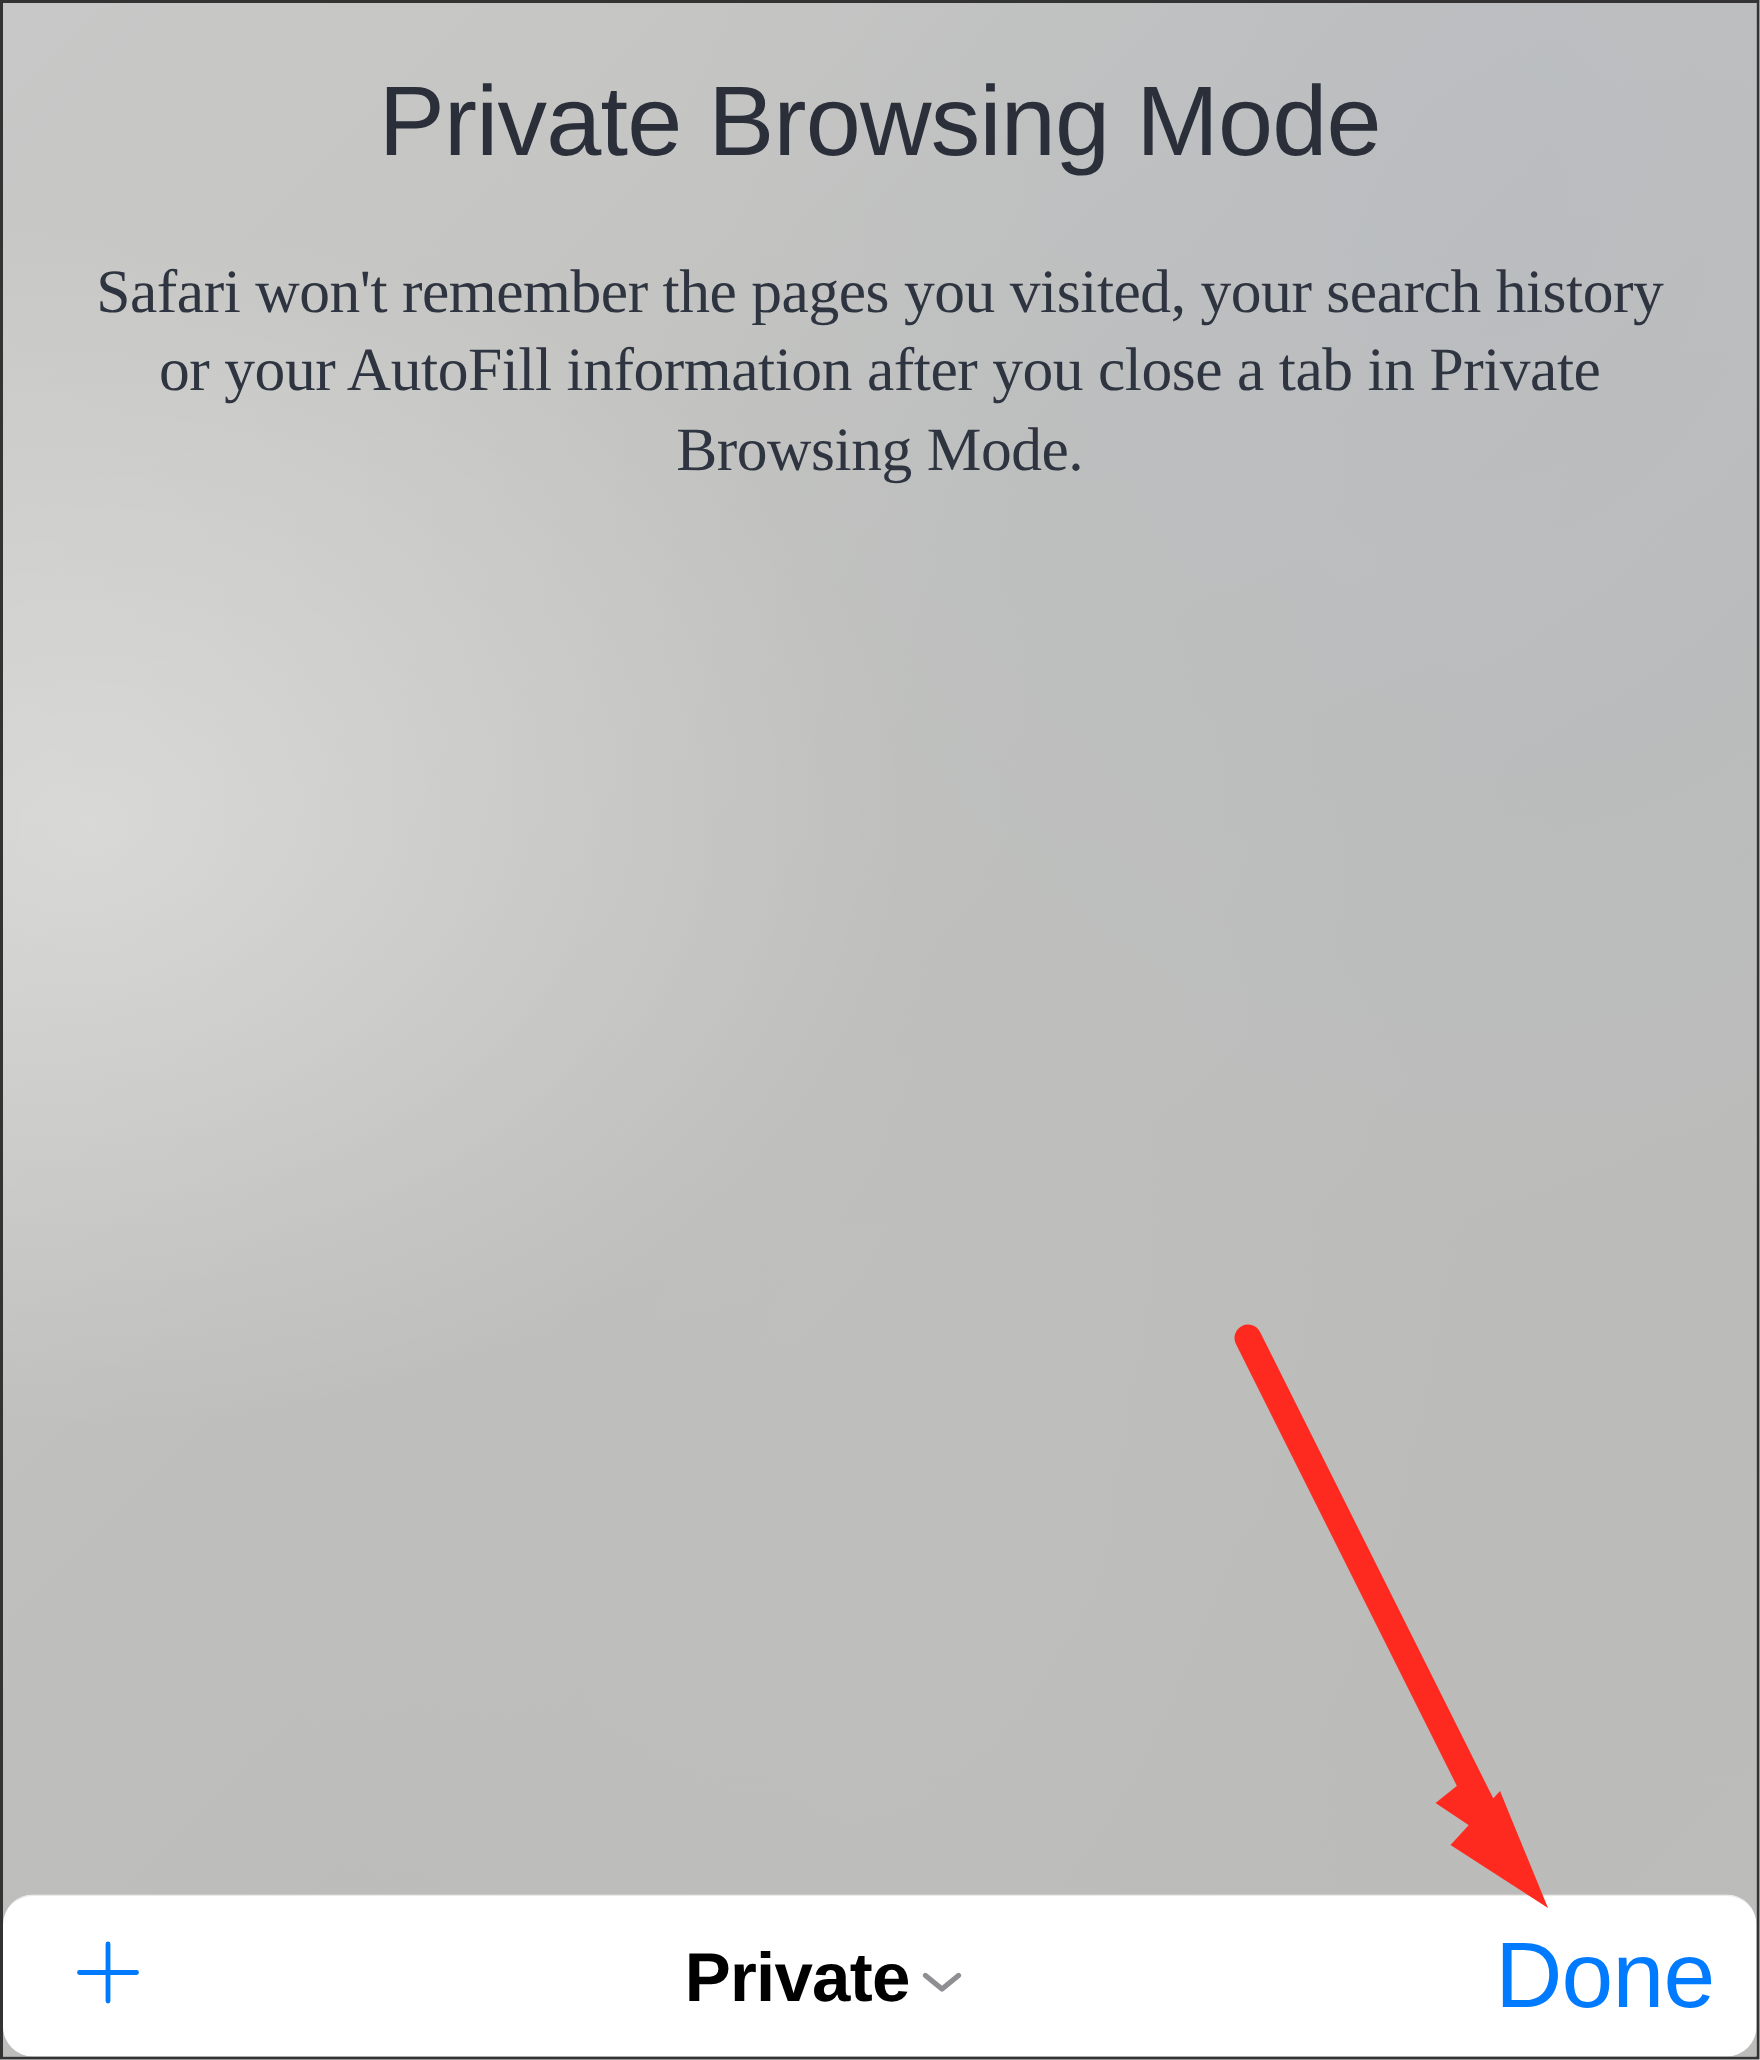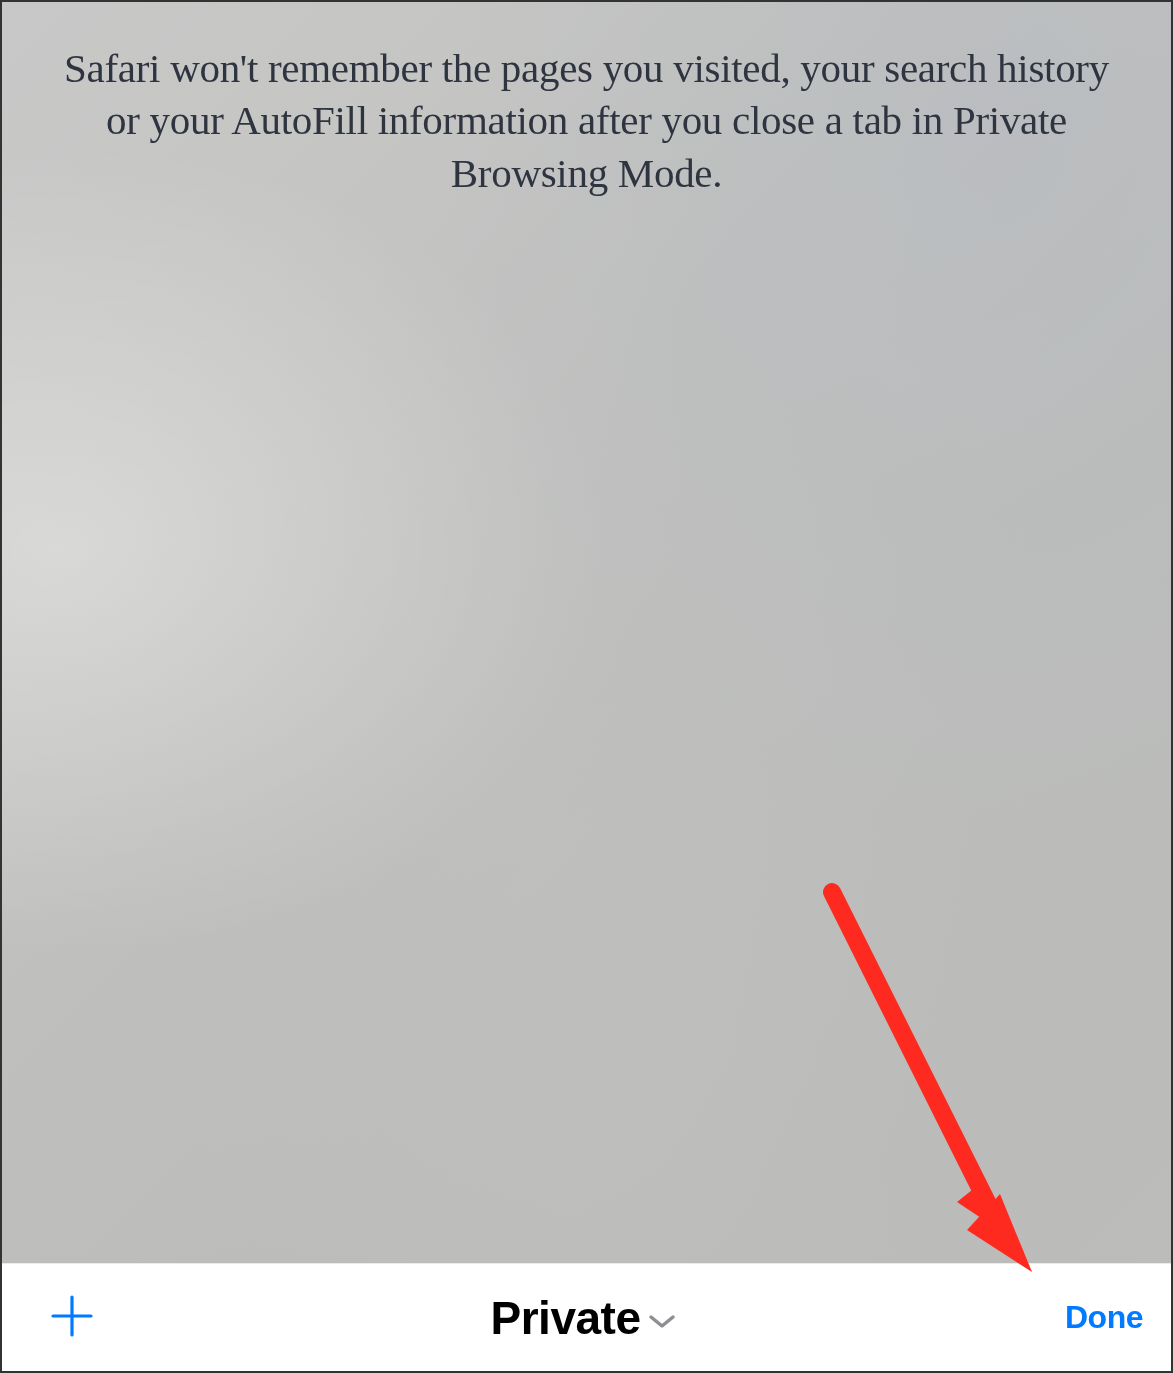--- a/index.html
+++ b/index.html
@@ -69,20 +69,21 @@
       font-family: Liberation Serif, serif;
     }
     .toolbar {
       height: 108px;
       background: #ffffff;
       display: flex;
       align-items: center;
       justify-content: space-between;
       padding: 0 28px 0 40px;
       border-top: 1px solid rgba(0,0,0,0.08);
+      border-radius: 20px;
     }
     .add-button {
       width: 60px;
       height: 60px;
       display: flex;
       align-items: center;
       justify-content: center;
       cursor: pointer;
     }
     .add-button svg {
@@ -104,41 +105,42 @@
     .chevron-wrap {
       display: flex;
       align-items: center;
     }
     .chevron-wrap svg {
       width: 28px;
       height: 18px;
       margin-top: 6px;
     }
     .done-button {
-      font-size: 32px;
-      font-weight: 700;
+      font-size: 62px;
+      font-weight: 400;
       color: #007AFF;
       cursor: pointer;
       letter-spacing: -0.5px;
     }
     .arrow {
       position: absolute;
       z-index: 5;
       left: 800px;
       top: 870px;
       pointer-events: none;
     }
   </style>
 </head>
 <body>
 
 <div class="background"></div>
 
 <div class="content">
   <div class="main">
+    <h1 class="title">Private Browsing Mode</h1>
     <p class="description">Safari won't remember the pages you visited, your search history or your AutoFill information after you close a tab in Private Browsing Mode.</p>
   </div>
 
   <div class="toolbar">
     <div class="add-button">
       <span>
         <svg viewBox="0 0 46 46" fill="none" stroke="#007AFF" stroke-width="3.2" stroke-linecap="round">
           <line x1="23" y1="4" x2="23" y2="42"></line>
           <line x1="4" y1="23" x2="42" y2="23"></line>
         </svg>

